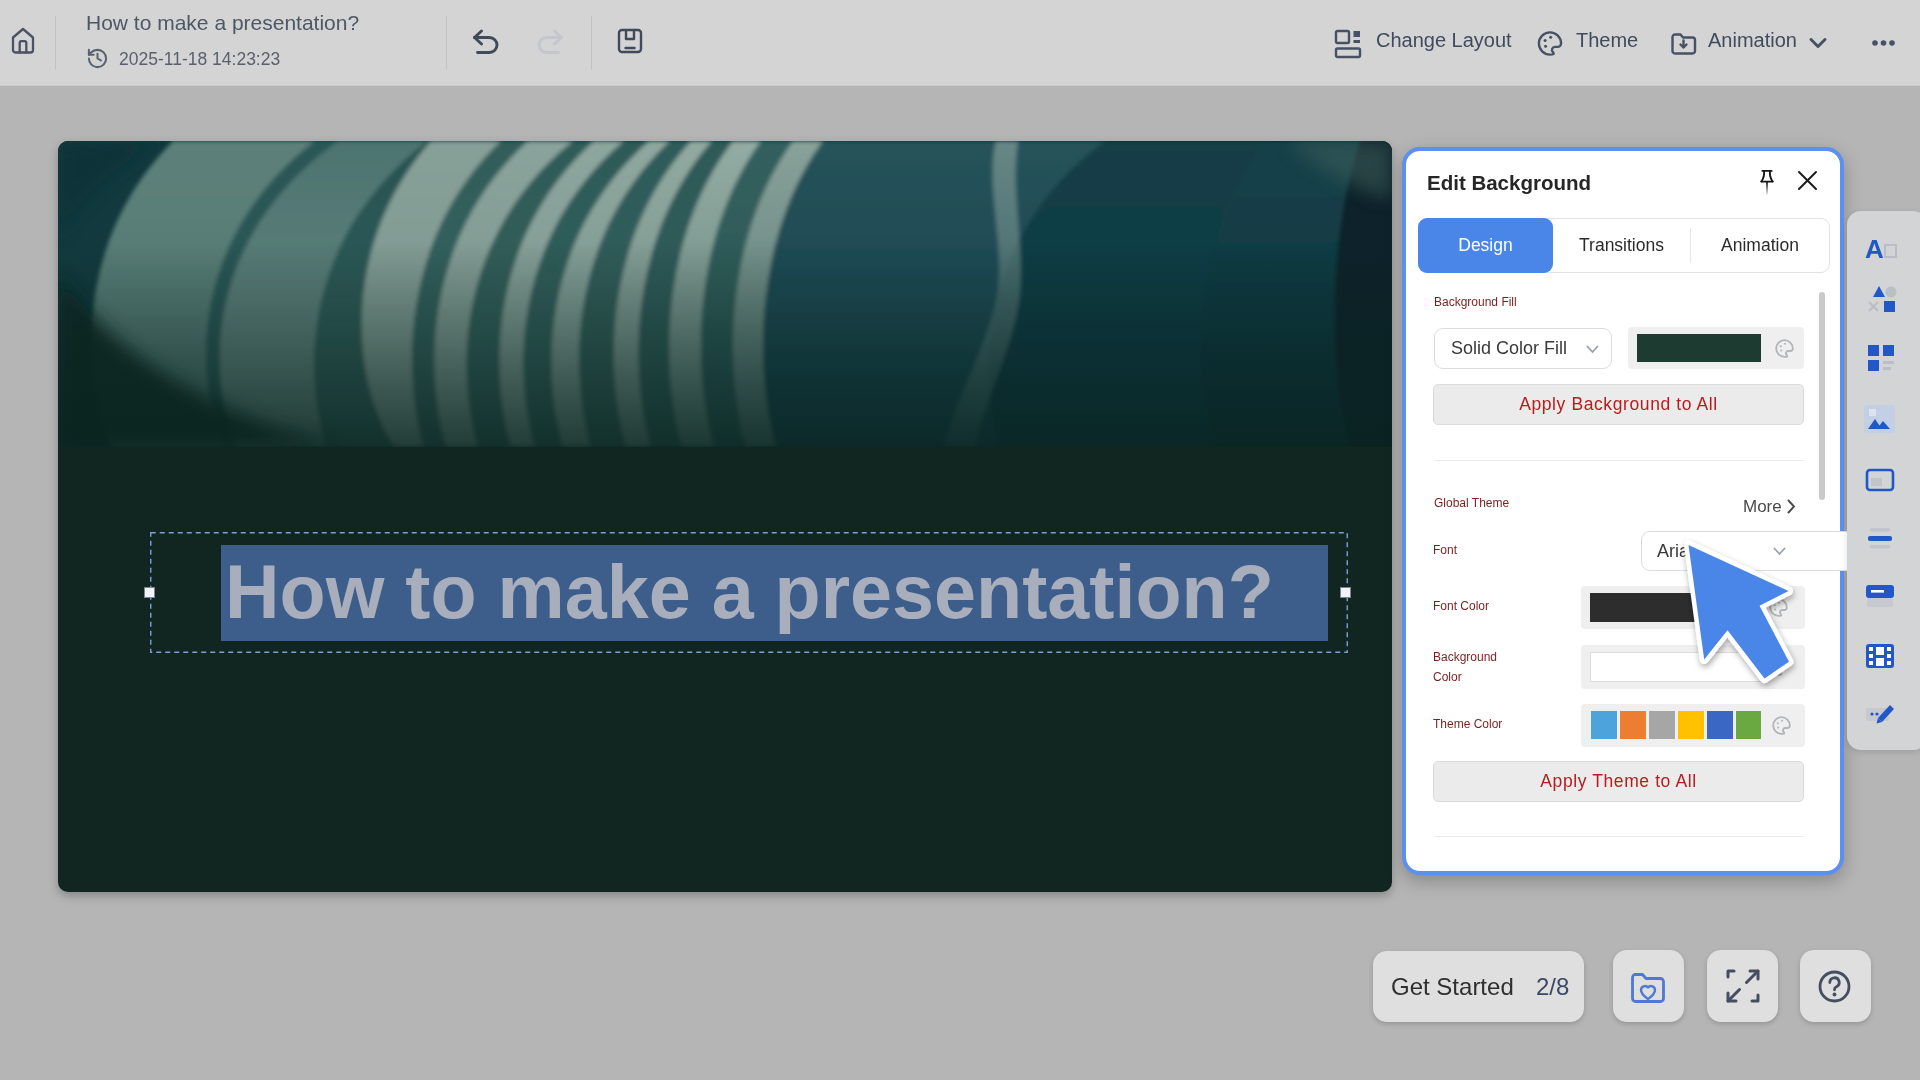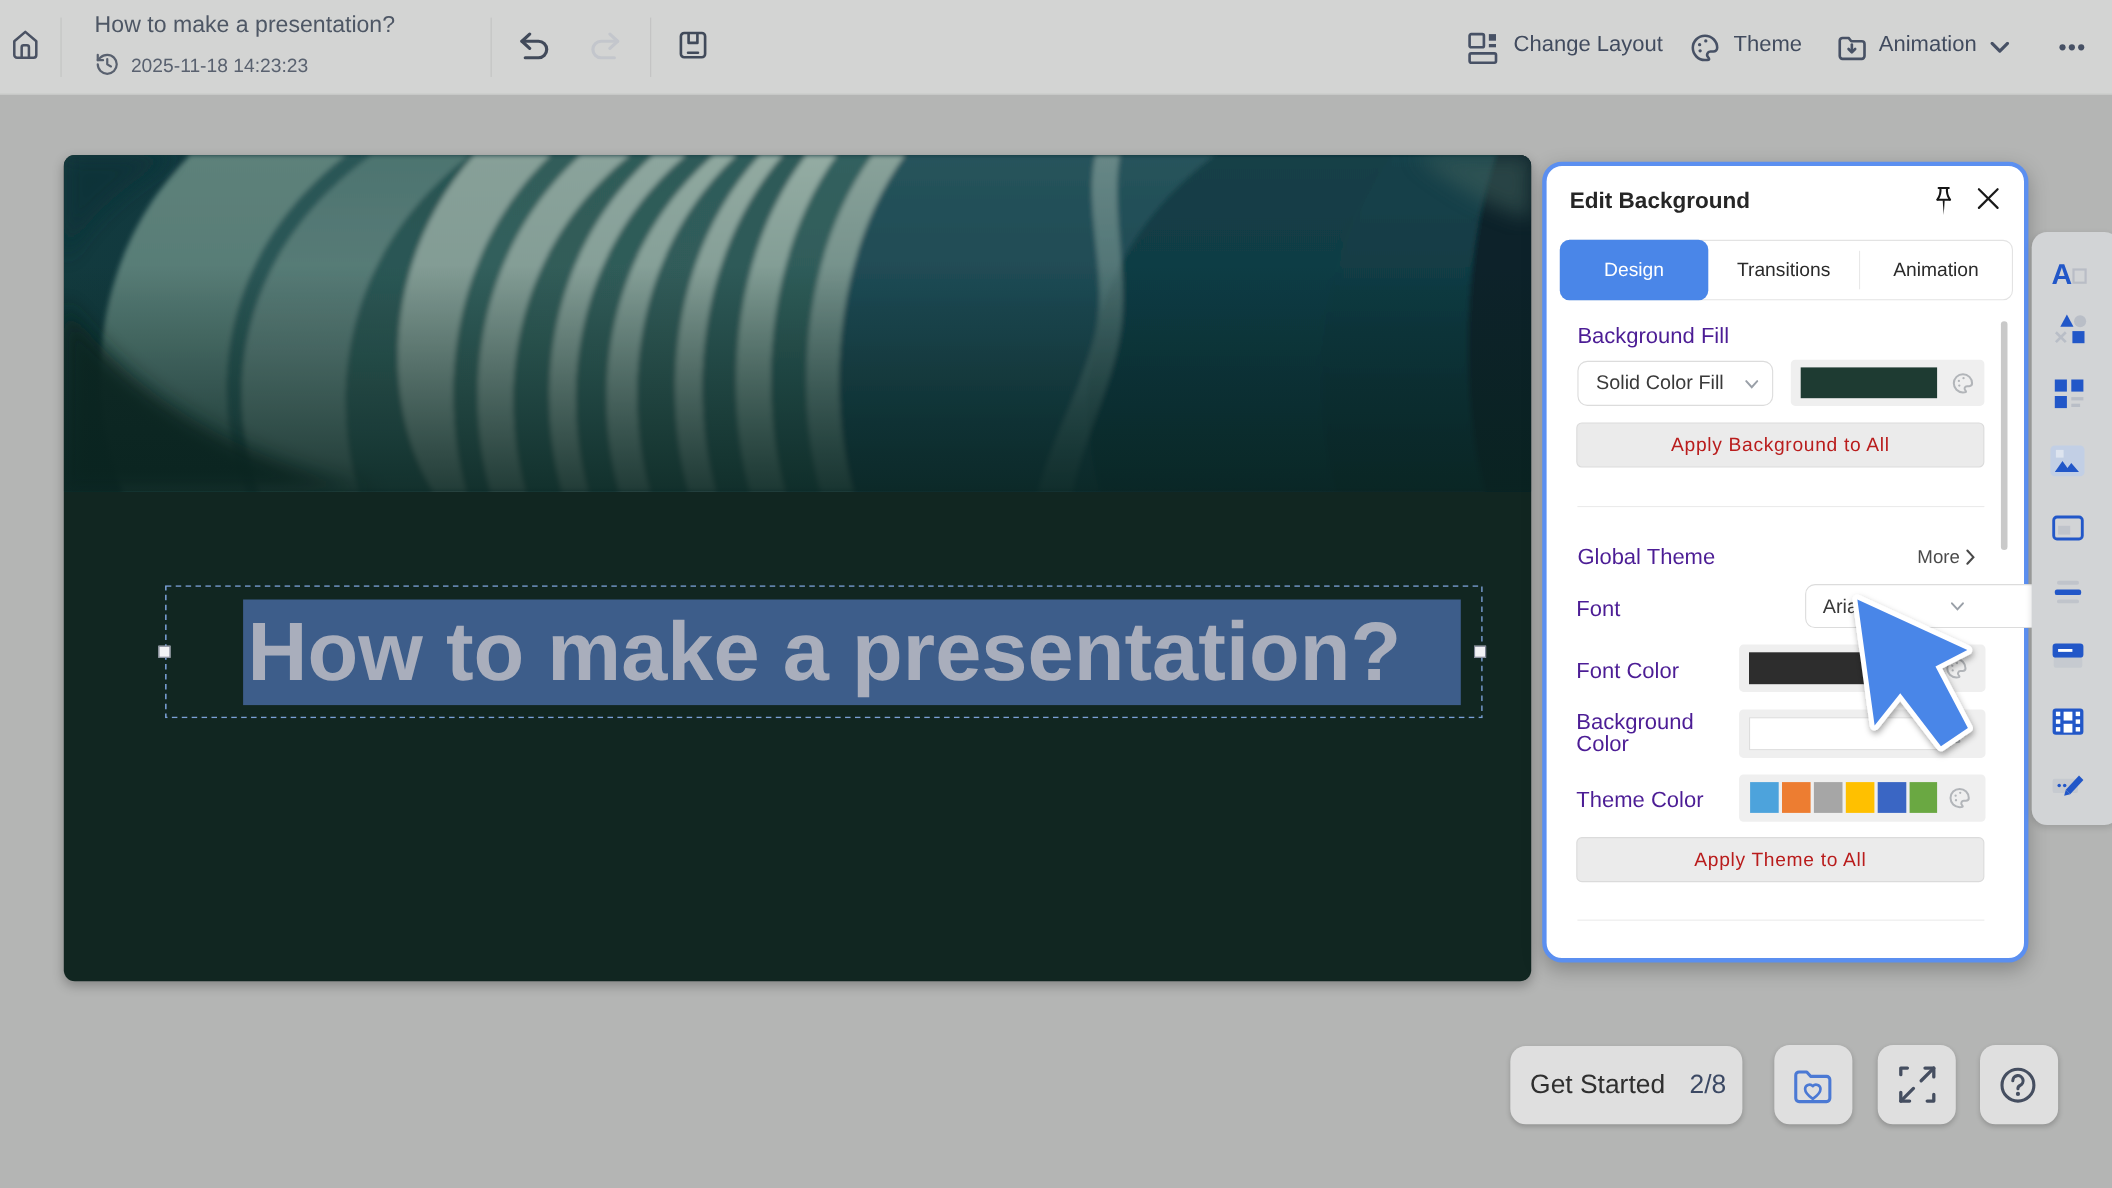--- a/index.html
+++ b/index.html
@@ -31,21 +31,21 @@
            background:#ffffff; border:4px solid #5b8ff0; border-radius:18px;
            box-shadow:0 6px 18px rgba(0,0,0,0.25); }
   #paneltitle { position:absolute; left:1427px; top:171px; font-size:20.5px; font-weight:bold; color:#262626; }
   #tabbar { position:absolute; left:1418px; top:218px; width:412px; height:55px;
             background:#fff; border:1px solid #e3e3e3; border-radius:9px; }
   #tabdesign { position:absolute; left:1418px; top:218px; width:135px; height:55px;
                background:#4a86e8; border-radius:9px; color:#fff; font-size:17.5px;
                line-height:55px; text-align:center; }
   .tabtxt { position:absolute; top:218px; height:55px; line-height:55px; font-size:17.5px;
             color:#2b2b2b; text-align:center; }
-  .plabel { position:absolute; font-size:20px; color:#4c1d95; }
+  .plabel { position:absolute; font-size:12px; color:#7f1d1d; }
   .pselect { position:absolute; background:#fff; border:1px solid #dcdcdc; border-radius:9px;
              font-size:18px; color:#3a3a3a; }
   .prow { position:absolute; background:#efefef; border-radius:4px; }
   .pbtn { position:absolute; left:1433px; width:371px; height:41px; background:#ebebeb;
           border:1px solid #dbdbdb; border-radius:5px; text-align:center;
           font-size:17.5px; color:#b91c1c; letter-spacing:0.6px; }
   .pdiv { position:absolute; left:1434px; width:370px; height:1px; background:#ebebeb; }
 
   
   .bbtn { position:absolute; background:#dfdfdf; border-radius:14px;

